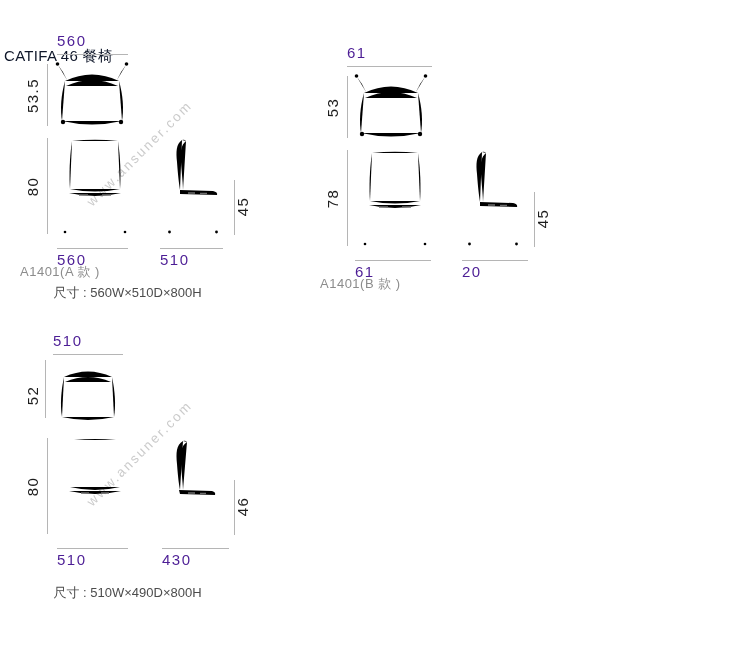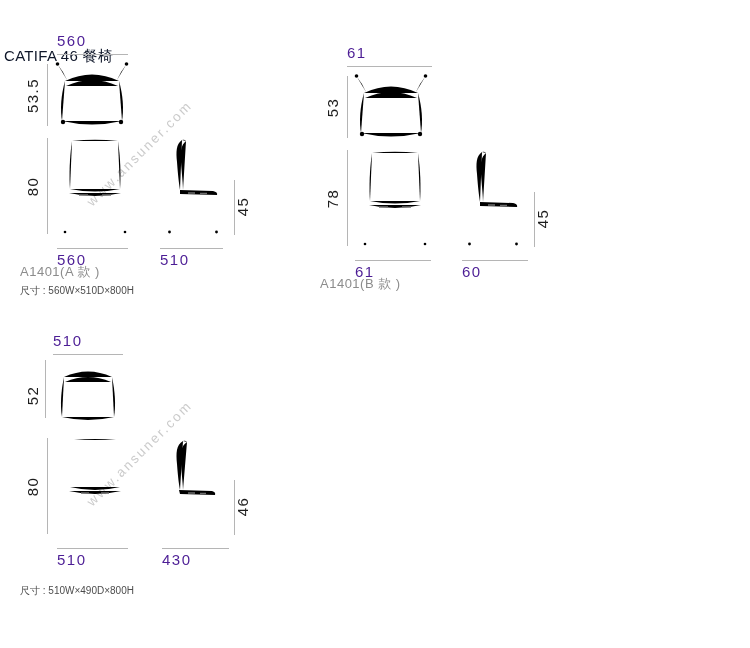--- a/index.html
+++ b/index.html
@@ -25,21 +25,21 @@
   .rtop{left:-11px;top:59px}
   .vmain{left:27px;top:110px;height:96px}
   .rmain{left:-11px;top:150px}
   .vright{left:214px;top:152px;height:55px}
   .rright{left:199px;top:170px}
   .hl-b1,.n1{left:37px;width:71px}
   .hl-b2,.n2{left:140px;width:63px}
   .hl-b1,.hl-b2{top:220px}
   .n1,.n2{top:223px}
   .name{position:absolute;left:0;width:215px;top:235px;text-align:left;font-size:13px;color:#8c8c8c;letter-spacing:.5px;}
-  .size{position:absolute;left:0;width:215px;top:256px;font-size:10px;color:#4c4c4c;}
+  .size{position:absolute;left:0;width:215px;top:256px;text-align:center;font-size:13px;color:#4c4c4c;}
 
   svg.draw{position:absolute;overflow:visible;}
   .topview{left:32px;top:31px;width:80px;height:72px}
   .frontview{left:35px;top:110px;width:80px;height:98px}
   .sideview{left:130px;top:110px;width:78px;height:98px}
 
   
   .gB .num-top,.gB .hl-top{left:27px;width:85px}
   .gB .topview{left:24px;width:94px}
   .gB .hl-b1,.gB .n1{left:35px;width:76px}
@@ -181,21 +181,21 @@
         <use href="#front-metal"></use>
       </svg>
     <svg class="draw sideview" viewBox="0 0 78 98">
         <use href="#side-metal"></use>
       </svg>
     <div class="vline vright"></div>
     <div class="rot rright">45</div>
     <div class="hline hl-b1"></div>
     <div class="hline hl-b2"></div>
     <div class="num n1">61</div>
-    <div class="num n2">60</div>
+    <div class="num n2">20</div>
     <div class="name">A1401(B 款 )</div>
   </div>
 
   <div class="group gC">
     <div class="wm">www.ansuner.com</div>
     <div class="num num-top">510</div>
     <div class="hline hl-top"></div>
     <div class="vline vtop"></div>
     <div class="rot rtop">52</div>
     <svg class="draw topview" viewBox="0 0 72 70">

